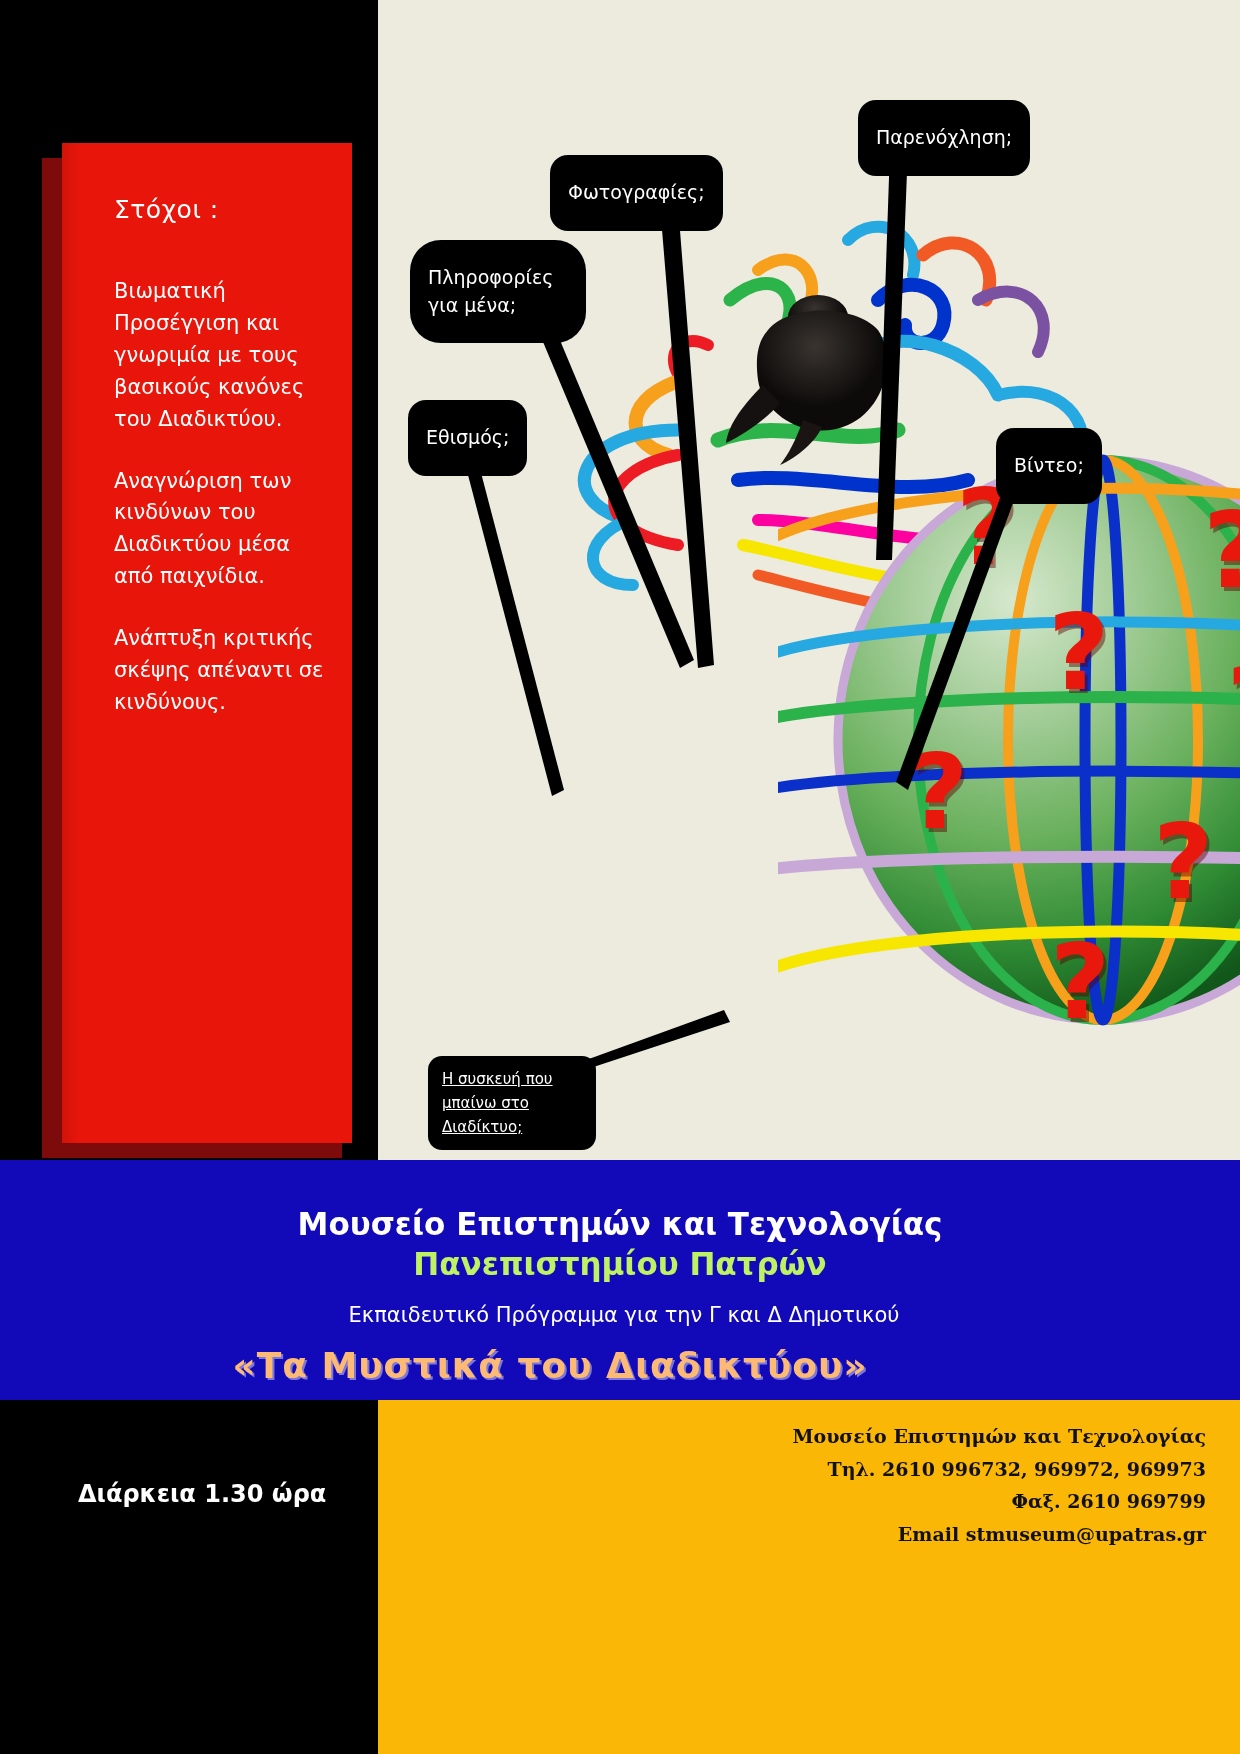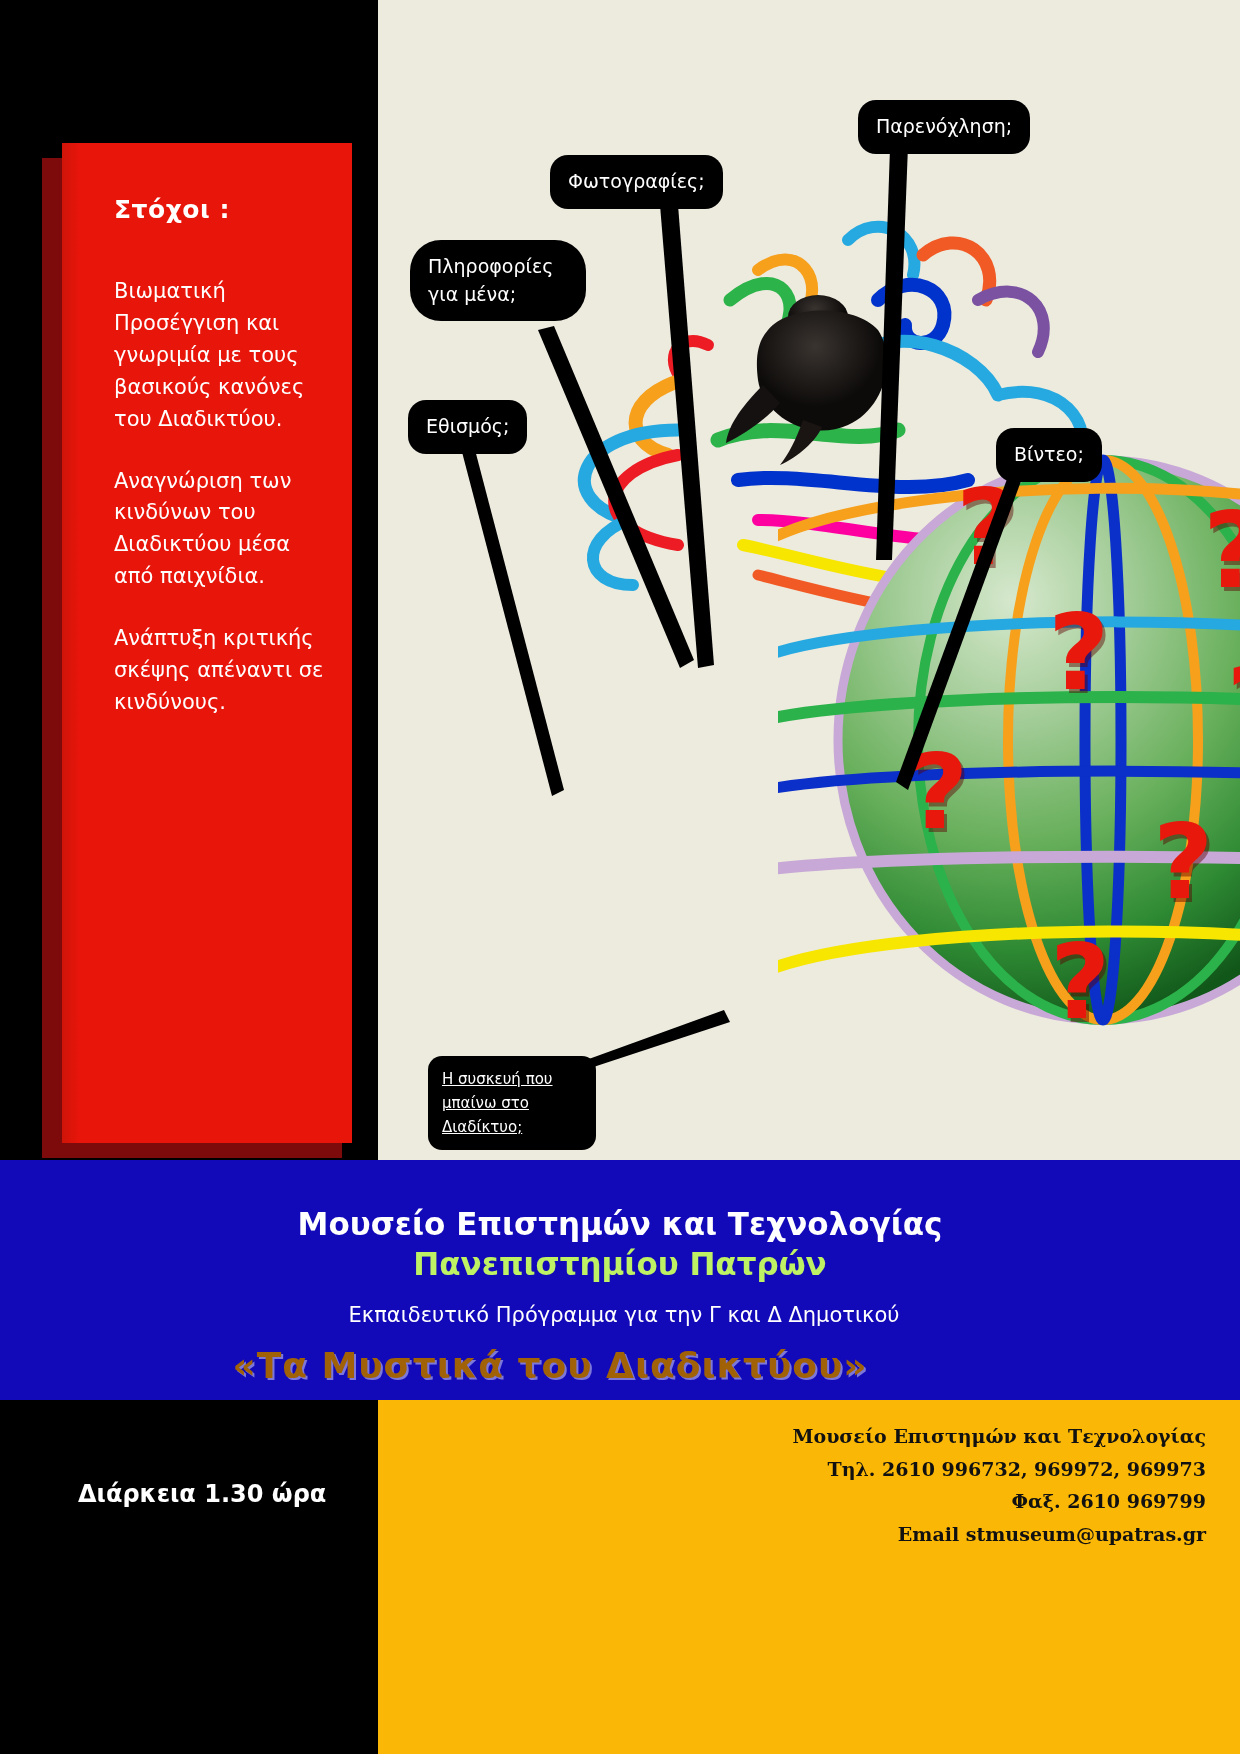--- a/index.html
+++ b/index.html
@@ -14,43 +14,43 @@
   .art-panel{position:absolute;left:378px;top:0;width:862px;height:1160px;
              background:#edeade;overflow:hidden;}
 
   
   .red-shadow{position:absolute;left:42px;top:158px;width:300px;height:1000px;
               background:#7e0b0b;}
   .red-box{position:absolute;left:62px;top:143px;width:290px;height:1000px;
            background:#e31b0c;
            background:linear-gradient(90deg,#cf1408 0%,#e8150b 6%,#e8150b 100%);}
   .red-box .rb-inner{padding:52px 26px 0 52px;}
-  .rb-title{color:#ffffff;font-size:25px;font-weight:bold;letter-spacing:.5px;margin:0 0 52px 0;}
+  .rb-title{color:#ffffff;font-size:25px;font-weight:normal;letter-spacing:.5px;margin:0 0 52px 0;}
   .rb-p{color:#ffffff;font-size:21px;line-height:1.52;margin:0 0 30px 0;}
 
   
   .globe-wrap{position:absolute;left:400px;top:420px;width:640px;height:620px;}
 
   
   .qm{position:absolute;color:#e8180c;font-weight:bold;font-family:"DejaVu Sans",sans-serif;
       text-shadow:3px 4px 0 rgba(90,0,0,.45);line-height:1;}
 
   
   .bubble{position:absolute;background:#000000;color:#ffffff;border-radius:18px;
-          padding:13px 18px;font-size:19px;line-height:1.45;white-space:pre-line;z-index:40;}
+          padding:24px 18px;font-size:19px;line-height:1.45;white-space:pre-line;z-index:40;}
   .bubble.small{font-size:15px;line-height:1.6;border-radius:14px;padding:11px 14px;}
 
   
   .blue-band{position:absolute;left:0;top:1160px;width:1240px;height:240px;background:#1209b8;}
   .bb-t1{color:#fff;font-size:31px;font-weight:bold;text-align:center;margin:0;padding-top:44px;line-height:1.3;}
   .bb-t2{color:#bef264;font-size:31px;font-weight:bold;text-align:center;margin:0;line-height:1.3;}
   .bb-sub{color:#fff;font-size:21px;text-align:center;margin:18px 0 0 8px;}
 
   .red-title{position:absolute;left:0;top:1345px;width:1100px;text-align:center;
-             color:#a16207;font-size:36px;font-weight:bold;letter-spacing:1px;
+             color:#fdba74;font-size:36px;font-weight:bold;letter-spacing:1px;
              text-shadow:2px 2px 0 rgba(255,255,255,.45);z-index:20;}
 
   
   .yellow-box{position:absolute;left:378px;top:1400px;width:862px;height:354px;background:#fbb706;}
   .yb-inner{padding:20px 34px 0 0;text-align:right;}
   .yb-line{color:#111;font-size:19px;font-weight:bold;line-height:1.72;margin:0;
            font-family:"DejaVu Serif","Liberation Serif",serif;}
 
   .duration{position:absolute;left:78px;top:1480px;color:#ffffff;font-size:24px;font-weight:bold;}
 </style>

